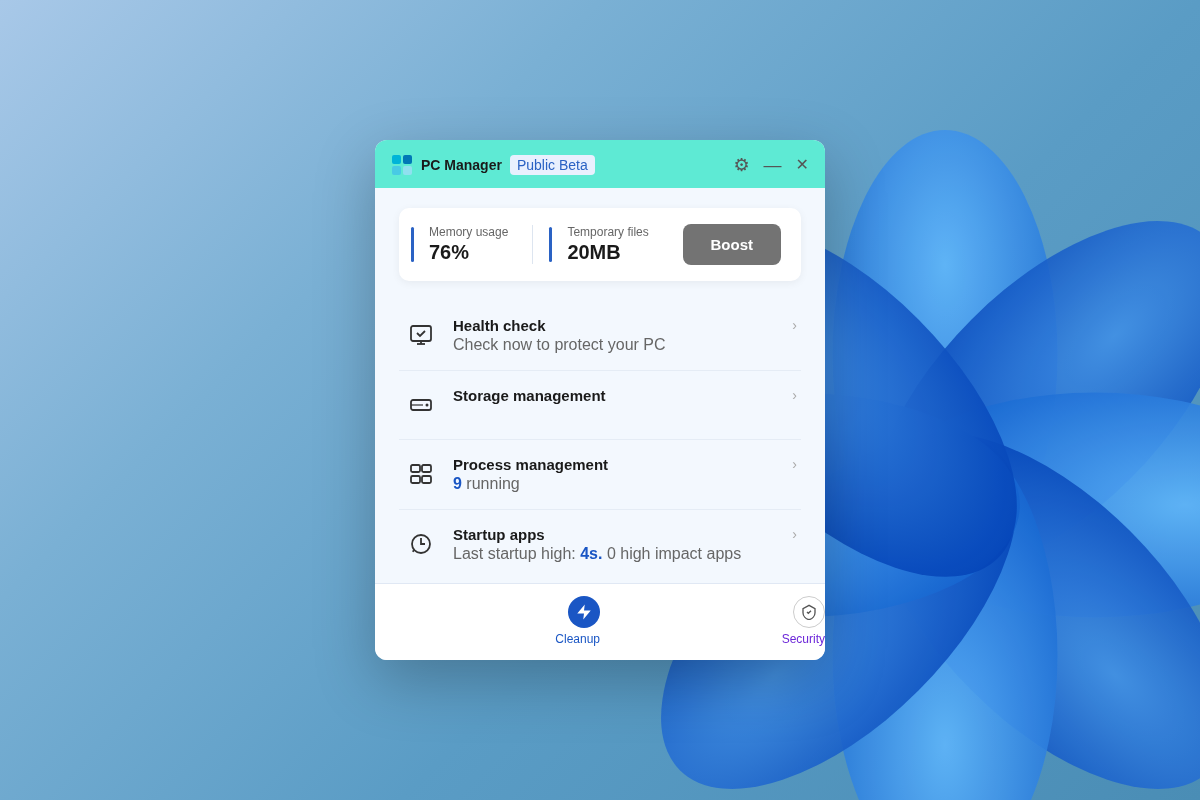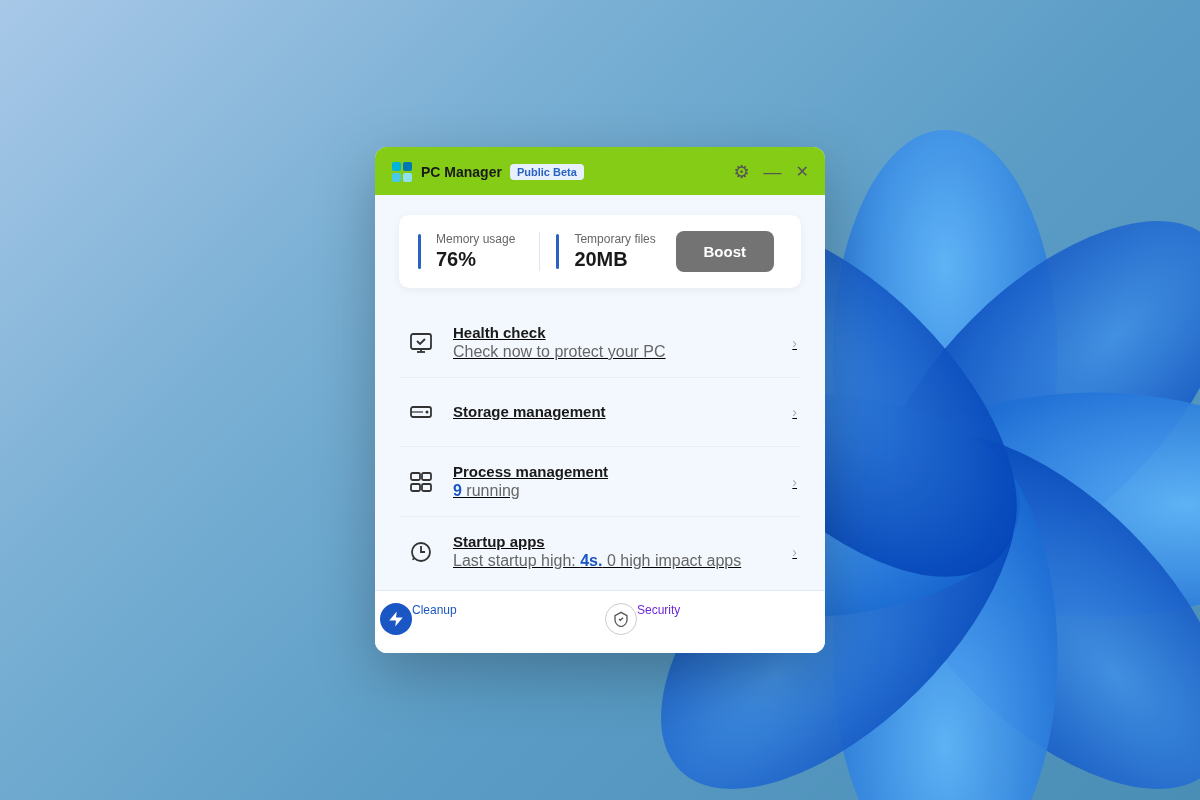--- a/index.html
+++ b/index.html
@@ -25,45 +25,45 @@
       box-shadow: 0 20px 60px rgba(0,0,0,0.25);
       overflow: hidden;
       z-index: 10;
     }
 
     
     .titlebar {
       display: flex;
       align-items: center;
       padding: 14px 16px 12px 16px;
-      background: #84cc16;
+      background: #5eead4;
       border-bottom: none;
     }
 
     .titlebar-logo {
       width: 22px;
       height: 22px;
       margin-right: 8px;
       flex-shrink: 0;
     }
 
     .titlebar-title {
       font-size: 14px;
       font-weight: 600;
       color: #1a1a1a;
       margin-right: 8px;
     }
 
     .titlebar-badge {
       background: #e8f0fe;
       color: #2a62c4;
-      font-size: 11px;
+      font-size: 14px;
       padding: 2px 7px;
       border-radius: 4px;
-      font-weight: 700;
+      font-weight: 400;
     }
 
     .titlebar-controls {
       margin-left: auto;
       display: flex;
       align-items: center;
       gap: 14px;
     }
 
     .titlebar-icon {
@@ -85,21 +85,21 @@
       margin-bottom: 24px;
       line-height: 1.2;
     }
 
     
     .stats-row {
       display: flex;
       align-items: center;
       background: white;
       border-radius: 10px;
-      padding: 16px 27px;
+      padding: 16px 20px;
       margin-bottom: 20px;
       box-shadow: 0 2px 8px rgba(0,0,0,0.06);
     }
 
     .stat-item {
       display: flex;
       flex-direction: column;
       position: relative;
     }
 
@@ -157,27 +157,25 @@
     }
 
     
     .menu-list {
       display: flex;
       flex-direction: column;
     }
 
     .menu-item {
       display: flex;
-      align-items: center;
       padding: 16px 4px;
       border-bottom: 1px solid #e5ecf5;
       cursor: pointer;
       background: transparent;
       transition: background 0.15s;
-      text-decoration: underline;
     }
 
     .menu-item:last-child {
       border-bottom: none;
     }
 
     .menu-icon {
       width: 36px;
       height: 36px;
       margin-right: 14px;
@@ -224,23 +222,23 @@
     .bottom-nav {
       display: flex;
       border-top: 1px solid #e0e8f4;
       background: white;
       margin-top: 4px;
     }
 
     .nav-item {
       flex: 1;
       display: flex;
-      flex-direction: row;
-      align-items: flex-start;
-      padding: 12px 0 14px 5px;
+      flex-direction: column;
+      align-items: flex-end;
+      padding: 12px 0 14px 12px;
       cursor: pointer;
       position: relative;
     }
 
     .nav-item.active::after {
       content: '';
       position: absolute;
       top: 0;
       left: 20%;
       right: 20%;

